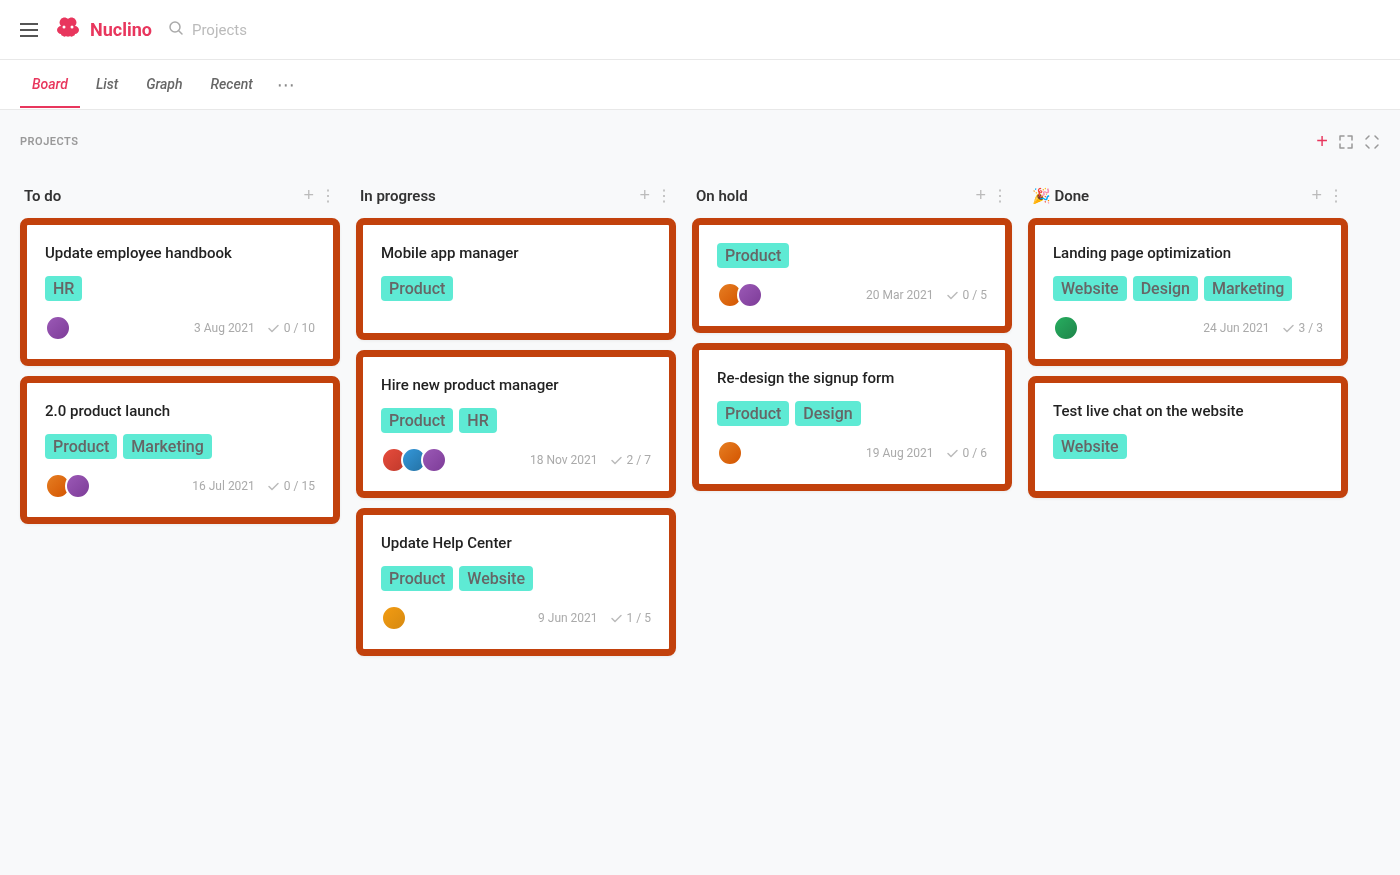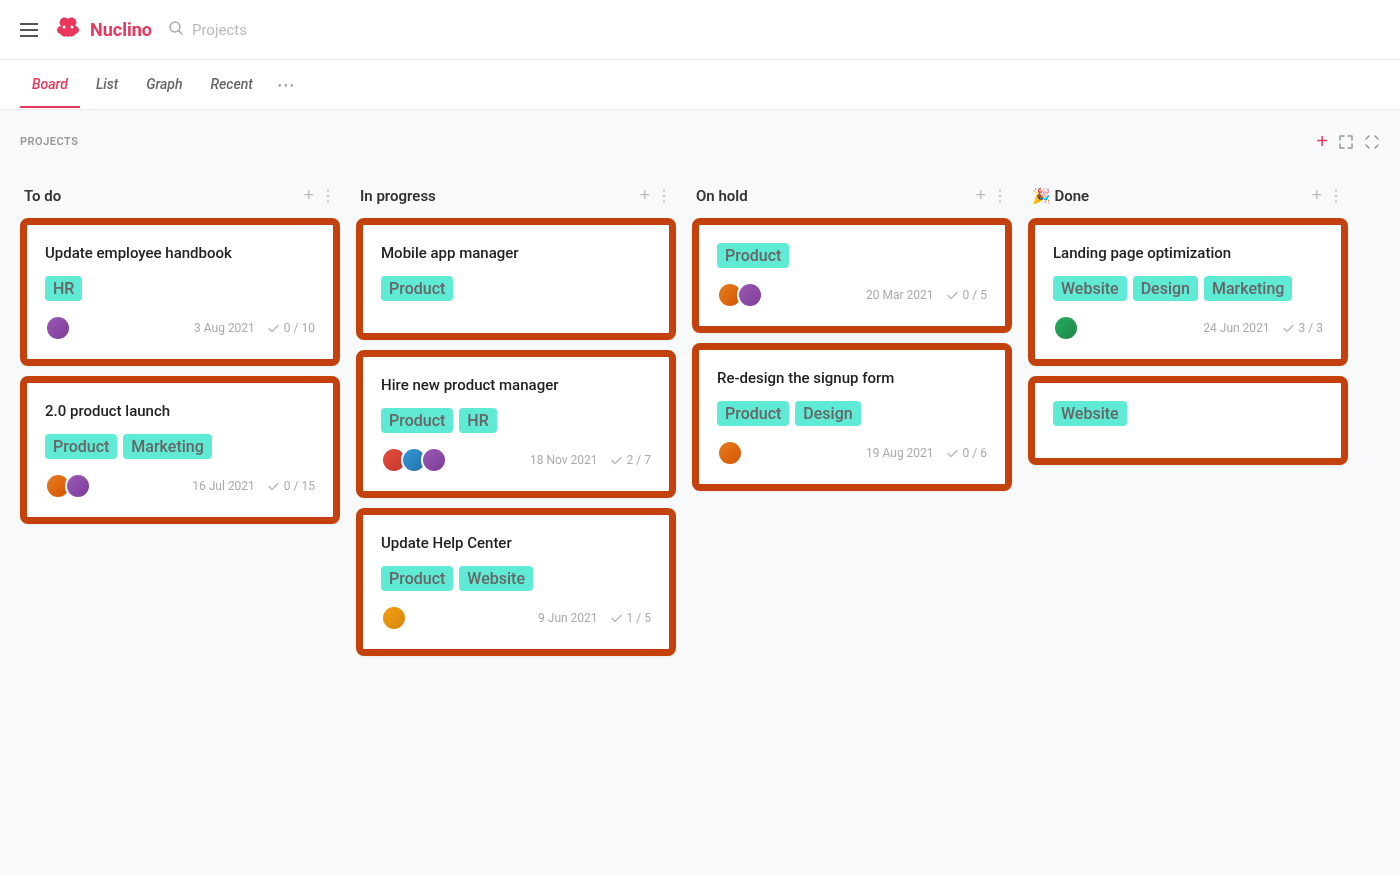--- a/index.html
+++ b/index.html
@@ -403,20 +403,21 @@
               <svg width="13" height="13" viewBox="0 0 13 13" fill="none">
                   <path d="M2 6.5L5 9.5L11 3.5" stroke="#bbb" stroke-width="1.5" stroke-linecap="round" stroke-linejoin="round"></path>
                 </svg>
               3 / 3
             </span>
           </div>
         </div>
       </div>
 
       <div class="card">
+        <div class="card-title">Test live chat on the website</div>
         <div class="card-tags">
           <span class="tag">Website</span>
         </div>
       </div>
     </div>
 
   </div>
 </div>
 
 </body></html>

